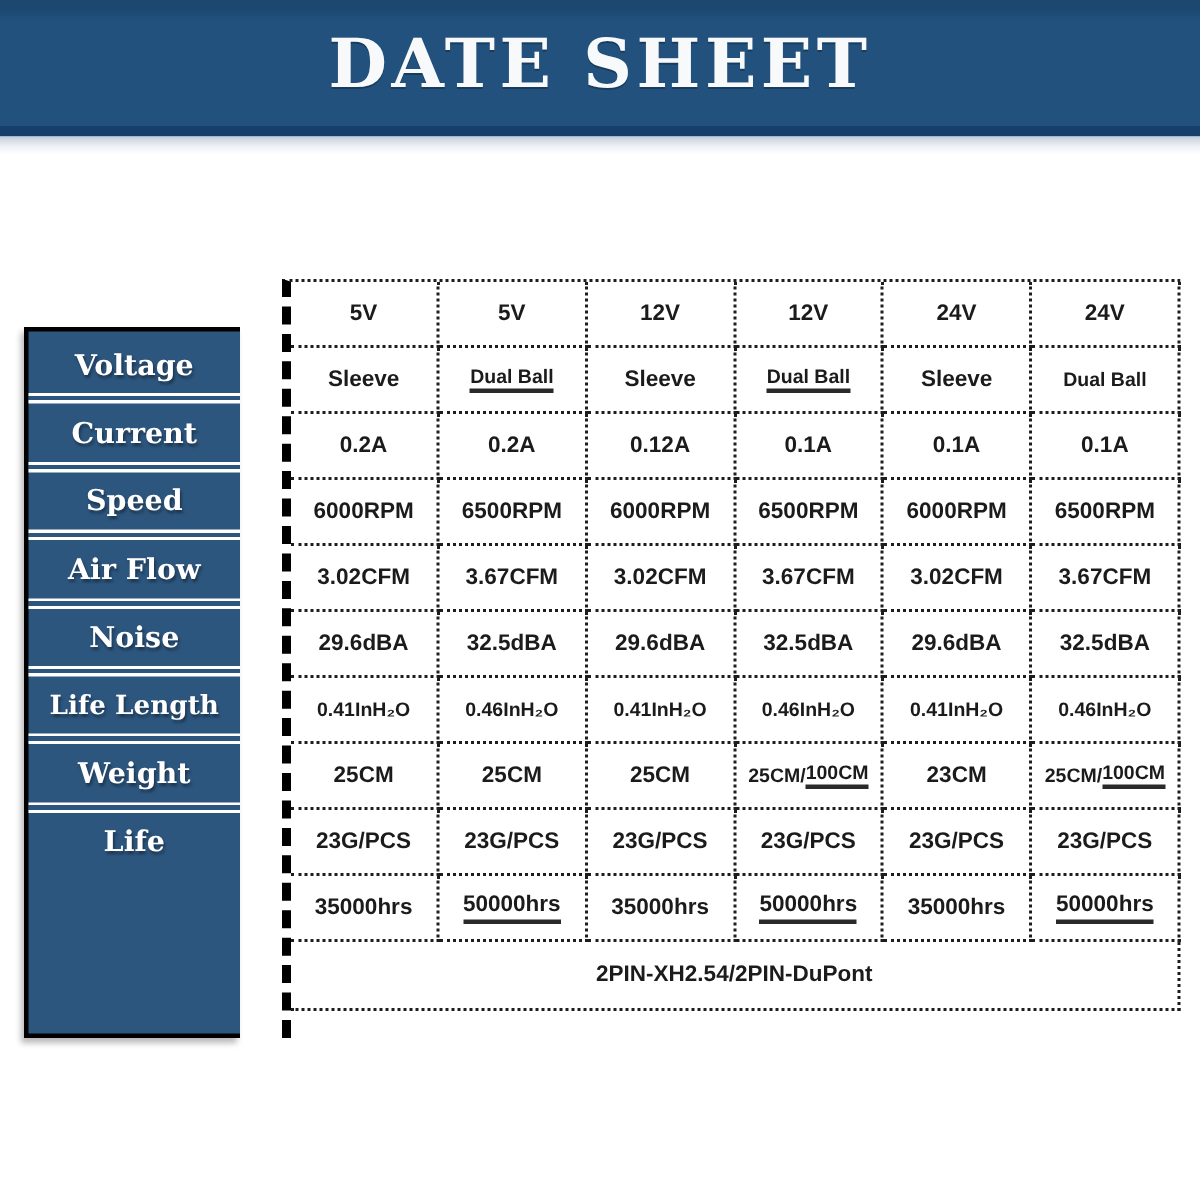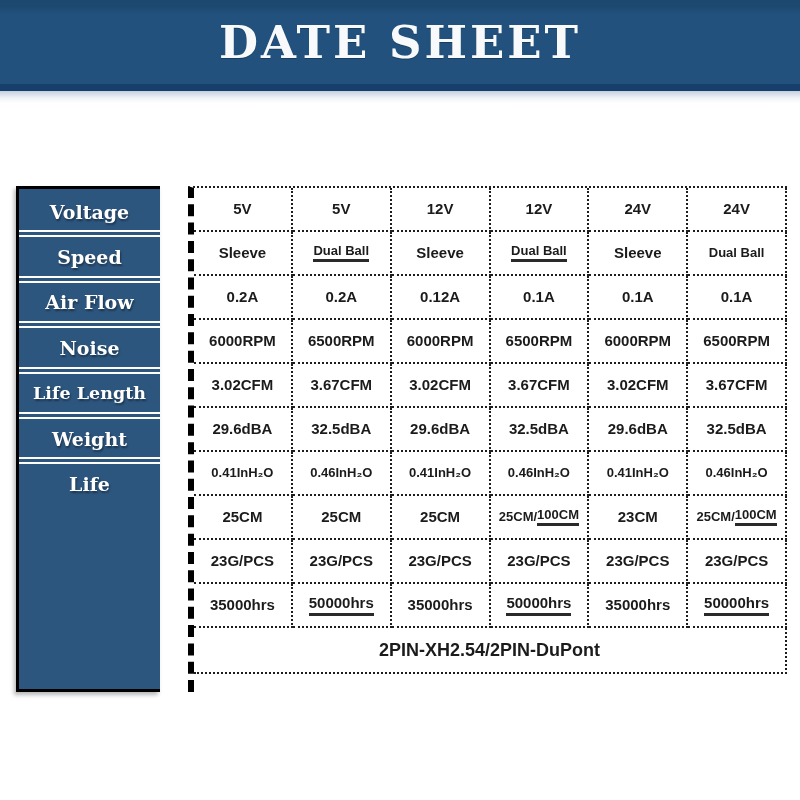--- a/index.html
+++ b/index.html
@@ -35,20 +35,21 @@
   .table-wrap{
     margin:83px 0 0 16px;
     width:771px;height:506px;
     display:flex;
   }
   .label-col{
     width:144px;flex:0 0 144px;
     background:var(--cell-blue);
     border:3px solid #000;border-right:none;
     box-shadow:-2px 3px 4px rgba(0,0,0,.28);
+    margin-top:32px;
   }
   .label-cell{
     height:45.4px;position:relative;
     display:flex;align-items:center;justify-content:center;
   }
   .label-cell:not(:last-child)::after{
     content:"";position:absolute;left:0;right:0;bottom:-3px;height:7px;z-index:2;
     background:linear-gradient(180deg,#ffffff 0 2px,var(--cell-blue) 2px 5px,#ffffff 5px 7px);
   }
   .label-cell span{
@@ -69,40 +70,43 @@
   .data-row{display:grid;grid-template-columns:repeat(6,1fr);}
   .data-row.merged{grid-template-columns:1fr;}
   .cell{
     height:44px;
     display:flex;align-items:center;justify-content:center;
     border-right:2px dotted var(--dot);
     border-bottom:2px dotted var(--dot);
     font-weight:700;font-size:15px;color:var(--txt);
     white-space:nowrap;
   }
-  .data-row.merged .cell{height:46px;font-size:18px;}
+  .data-row.merged .cell{height:46px;font-size:15px;}
   .cell.tight{font-size:13px;}
   .cell span{display:inline-block;line-height:1.15;}
   .cell span.u{border-bottom:3px solid #2a2a2a;padding-bottom:1px;}
 </style>
 </head>
 <body>
 
 <header class="banner">
   <h1>DATE SHEET</h1>
 </header>
 <div class="banner-edge"></div>
 <div class="banner-fade"></div>
 
 <div class="table-wrap">
   <div class="label-col">
       <div class="label-cell">
         <span>Voltage</span>
       </div>
       <div class="label-cell">
+        <span>Current</span>
+      </div>
+      <div class="label-cell">
         <span>Speed</span>
       </div>
       <div class="label-cell">
         <span>Air Flow</span>
       </div>
       <div class="label-cell">
         <span>Noise</span>
       </div>
       <div class="label-cell long">
         <span>Life Length</span>

